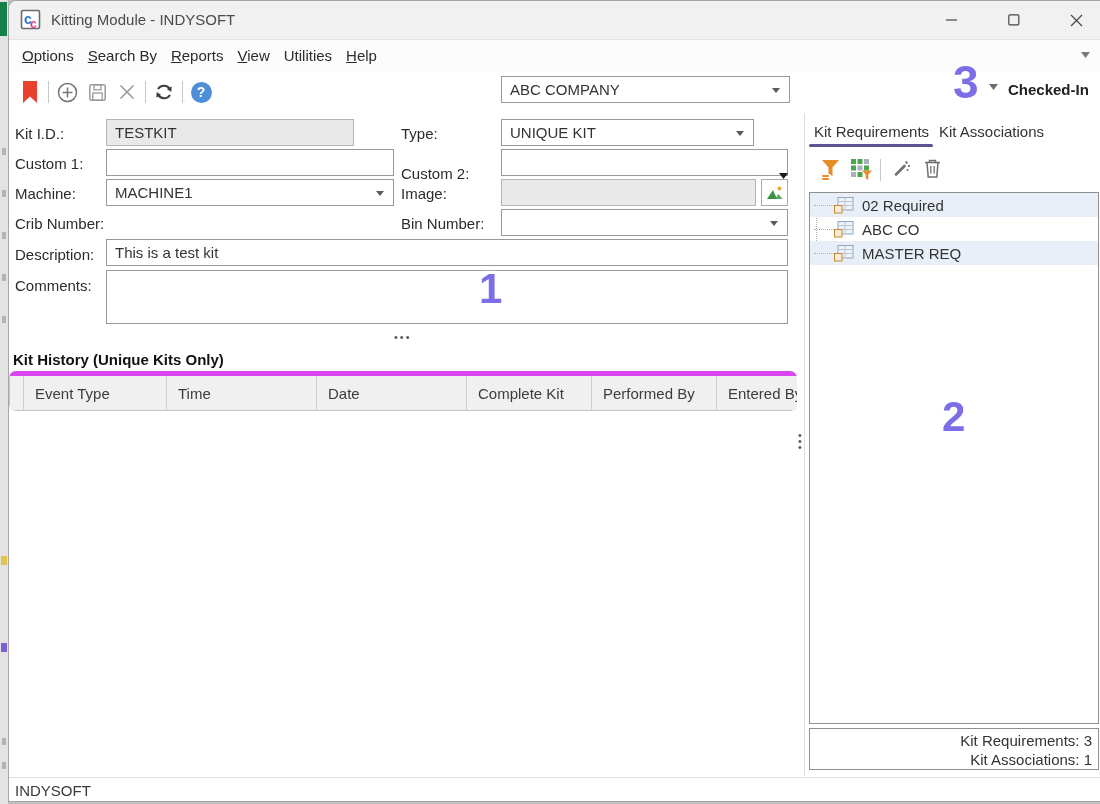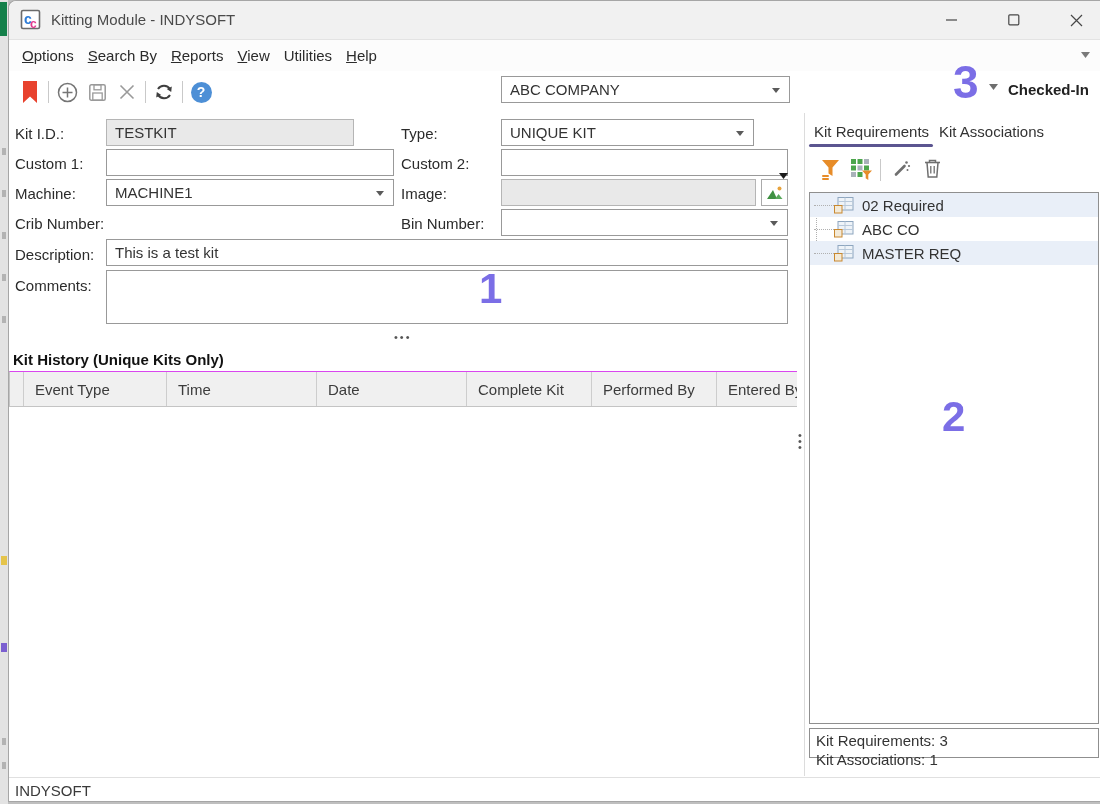--- a/index.html
+++ b/index.html
@@ -41,42 +41,42 @@
         border-left:4px solid transparent;border-right:4px solid transparent;border-top:5px solid #5a5a5a;}
   .tin{position:absolute;height:27px;border:1px solid #999;background:#fff;box-sizing:border-box;
        font-size:15px;color:#333;padding:0 8px;font-family:"Liberation Sans",sans-serif;outline:none;}
   .tin.disabled{background:#e9e9e9;border-color:#b5b5b5;}
   .lbl{position:absolute;font-size:15px;color:#2b2b2b;white-space:nowrap;}
   
   .annot{position:absolute;color:#7b6ee6;font-weight:600;
          text-shadow:0 0 3px #fff,0 0 6px #fff,0 0 9px #fff;}
   
   #kh-header{position:absolute;left:0;top:370px;height:34px;display:flex;
-             border-top:1px solid #d946ef;border-bottom:1px solid #c4c4c4;border-left:1px solid #c4c4c4;}
+             border-top:5px solid #d946ef;border-bottom:1px solid #c4c4c4;border-left:1px solid #c4c4c4;border-radius:7px;}
   .khc{background:#f0f0f0;border-right:1px solid #cdcdcd;box-sizing:border-box;
        font-size:15px;color:#3c3c3c;display:flex;align-items:center;padding-left:11px;white-space:nowrap;overflow:hidden;}
   .c0{width:14px;padding-left:0;} .c1{width:143px;} .c2{width:150px;} .c3{width:150px;}
   .c4{width:125px;} .c5{width:125px;} .c6{width:80px;border-right:none;}
   
   #hgrip{position:absolute;left:385px;top:330px;font-size:11px;letter-spacing:2px;color:#555;}
   #vgrip{position:absolute;left:789px;top:431px;font-size:11px;color:#555;line-height:6px;text-align:center;}
   
   #vdivider{position:absolute;left:795px;top:112px;width:1px;height:663px;background:#dcdcdc;}
   .tab{position:absolute;top:122px;font-size:15px;color:#333;white-space:nowrap;}
   #tab-underline{position:absolute;left:800px;top:143px;width:124px;height:3px;background:#5b5590;border-radius:2px;}
   .ptool{position:absolute;top:157px;}
   #tree{position:absolute;left:800px;top:191px;width:290px;height:532px;border:1px solid #8f8f8f;
         background:#fff;box-sizing:border-box;}
   .trow{position:relative;height:24px;display:flex;align-items:center;}
   .trow.alt{background:#e9eff8;}
   .tdots{width:20px;margin-left:4px;border-bottom:1px dotted #b0b0b0;height:1px;}
   .tlabel{font-size:15px;color:#333;margin-left:8px;white-space:nowrap;}
   #treevline{position:absolute;left:6px;top:0;height:62px;border-left:1px dotted #b0b0b0;}
-  #counts{position:absolute;left:800px;top:727px;width:290px;height:30px;border:1px solid #8f8f8f;
-          box-sizing:border-box;background:#fff;font-size:15px;color:#333;padding:2px 6px;line-height:19px;}
+  #counts{position:absolute;left:800px;top:727px;width:290px;height:42px;border:1px solid #8f8f8f;
+          box-sizing:border-box;background:#fff;font-size:15px;color:#333;padding:2px 6px;line-height:19px;text-align:right;}
   
   #statusline{position:absolute;left:0;right:0;top:776px;height:1px;background:#e0e0e0;}
   #statusbar{position:absolute;left:6px;top:781px;font-size:15px;color:#3a3a3a;}
   svg{display:block;}
 </style>
 </head>
 <body>
 
 <div id="screen">
 
@@ -189,21 +189,21 @@
     <div class="lbl" style="left:6px;top:124px;">Kit I.D.:</div>
     <input class="tin disabled" style="left: 97px; top: 118px; width: 248px;" readonly="" value="TESTKIT">
     <div class="lbl" style="left:392px;top:124px;">Type:</div>
     <div class="combo" style="left:492px;top:118px;width:253px;">
       <span>UNIQUE KIT</span>
         <span class="caret"></span>
     </div>
 
     <div class="lbl" style="left:6px;top:154px;">Custom 1:</div>
     <input class="tin" style="left: 97px; top: 148px; width: 288px;" value="">
-    <div class="lbl" style="left:392px;top:154px;">Custom 2:</div>
+    <div class="lbl" style="left:392px;top:164px;">Custom 2:</div>
     <input class="tin" style="left: 492px; top: 148px; width: 287px;" value="">
 
     <div class="lbl" style="left:6px;top:184px;">Machine:</div>
     <div class="combo" style="left:97px;top:178px;width:288px;">
       <span>MACHINE1</span>
         <span class="caret"></span>
     </div>
     <div class="lbl" style="left:392px;top:184px;">Image:</div>
     <input class="tin disabled" style="left: 492px; top: 178px; width: 255px;" readonly="" value="">
     <div style="position:absolute;left:752px;top:178px;width:27px;height:27px;border:1px solid #aaa;background:#fff;

